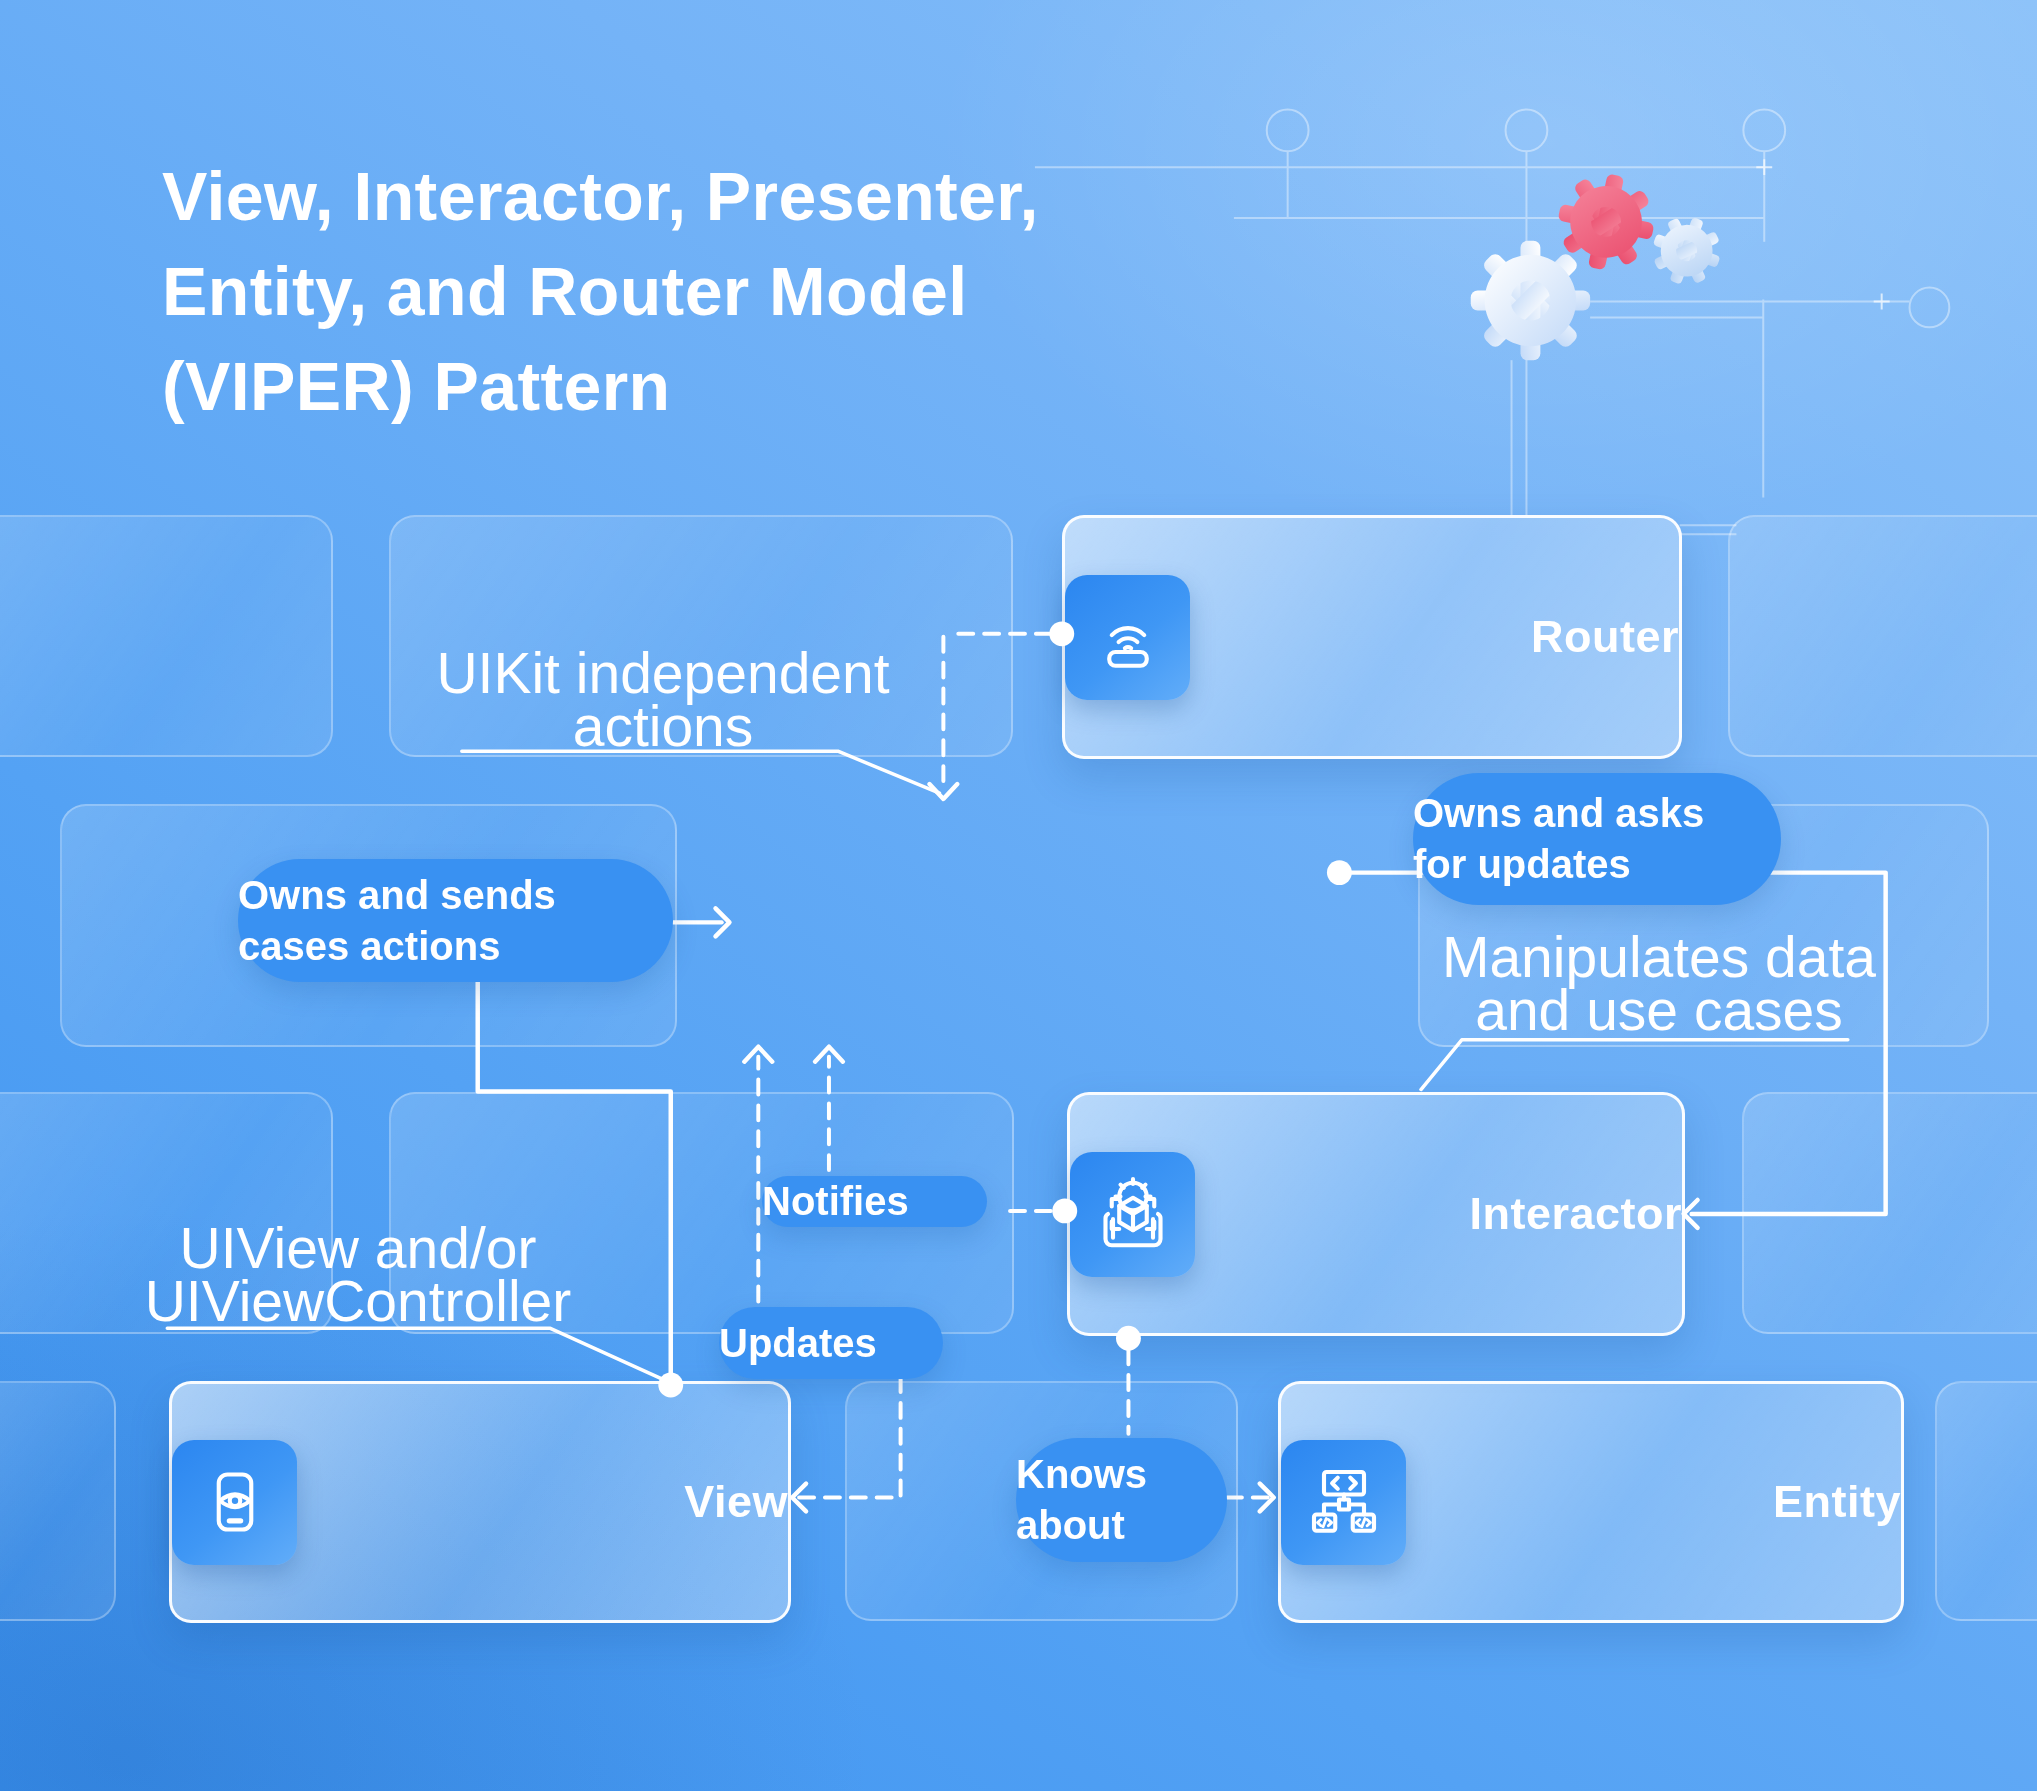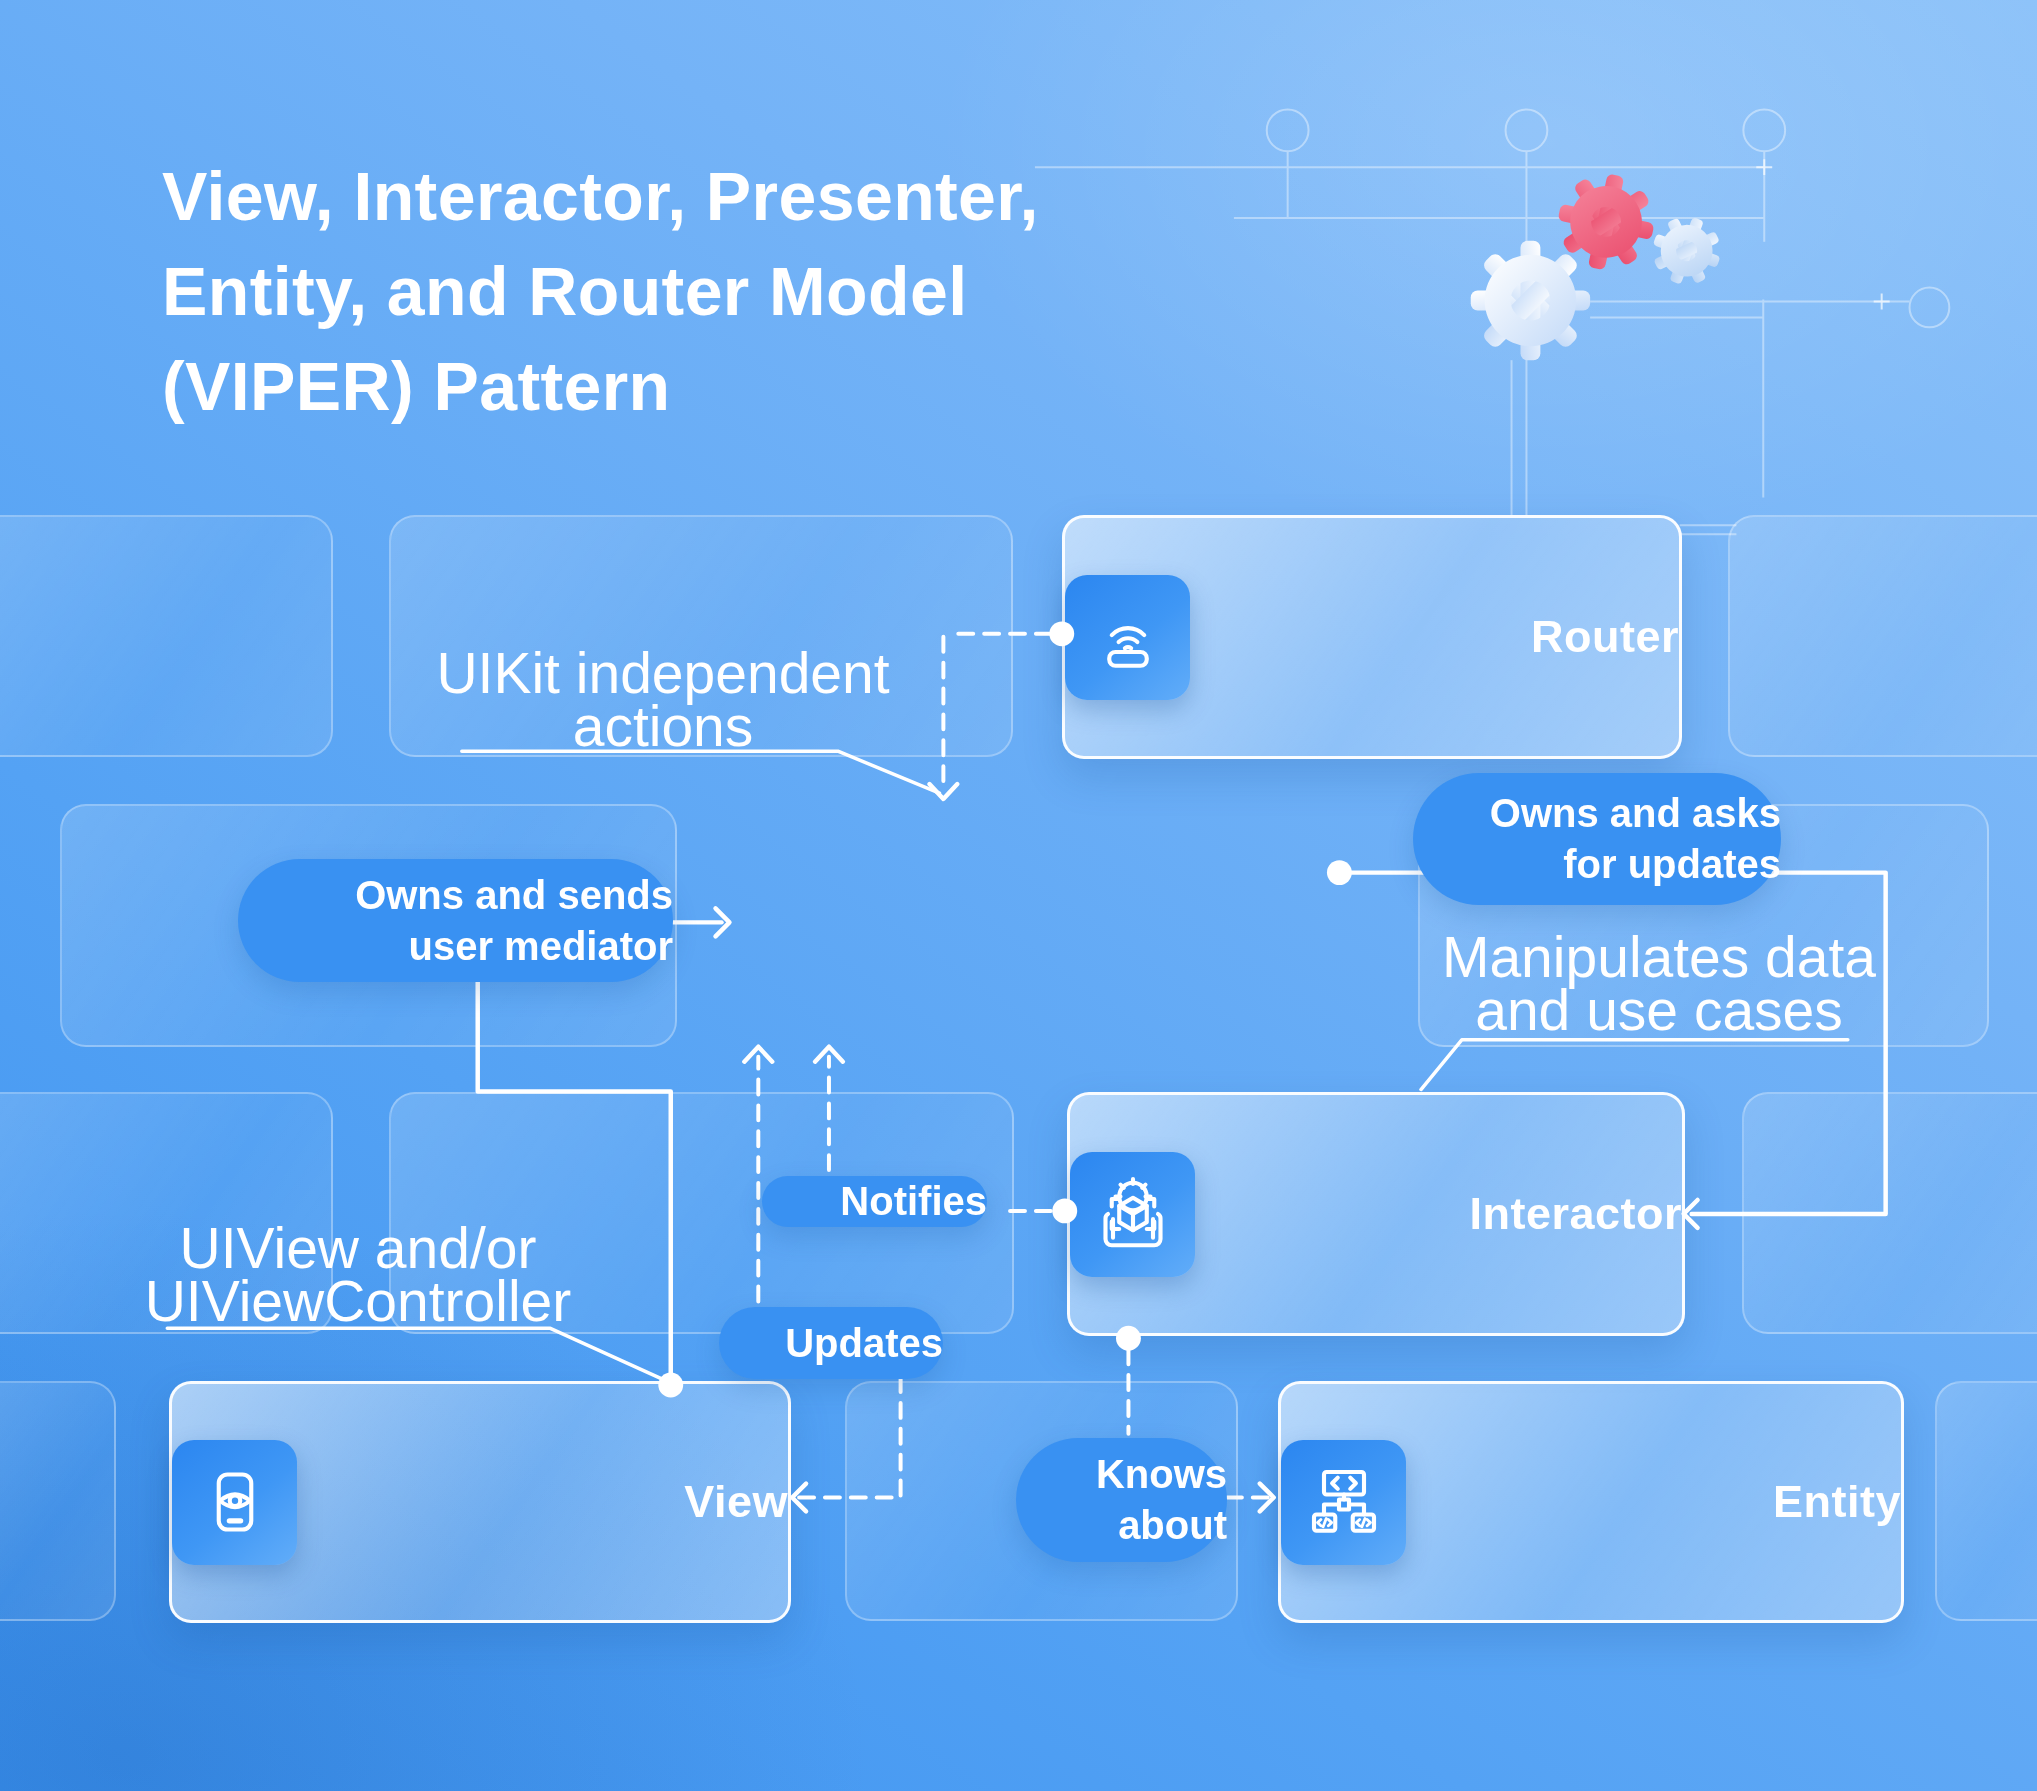--- a/index.html
+++ b/index.html
@@ -26,21 +26,21 @@
     width:125px;height:125px;border-radius:22px;flex:0 0 auto;
     background:linear-gradient(140deg,#2b86f0 0%,#3f97f5 55%,#62adf9 100%);
     box-shadow:0 10px 24px rgba(18,76,148,.28);
     display:flex;align-items:center;justify-content:center;
   }
   .tile svg{width:80px;height:80px;display:block;}
   .icon{stroke:#fff;fill:none;stroke-width:3.3;stroke-linecap:round;stroke-linejoin:round;}
   .card-label{font-size:45px;font-weight:700;color:#fff;letter-spacing:0.5px;}
   .pill{
     position:absolute;background:#3991f2;color:#fff;font-weight:700;font-size:40px;line-height:51px;
-    border-radius:994px;display:flex;flex-direction:column;align-items:flex-end;justify-content:center;
+    border-radius:994px;display:flex;flex-direction:column;align-items:flex-start;justify-content:center;
     text-align:center;box-shadow:0 10px 26px rgba(18,76,148,.18);
   }
   .note{position:absolute;color:#fff;font-size:57px;line-height:53px;font-weight:400;text-align:center;}
   .title{position:absolute;left:162px;top:149px;color:#fff;font-size:68px;line-height:95px;font-weight:700;letter-spacing:0.4px;}
 </style>
 </head>
 <body>
 
 <div class="stage">
 
@@ -216,21 +216,21 @@
       <circle cx="1067" cy="637" r="12.5"></circle>
       <circle cx="1346" cy="877" r="12.5"></circle>
       <circle cx="1070" cy="1217" r="12.5"></circle>
       <circle cx="1134" cy="1345" r="12.5"></circle>
       <circle cx="674" cy="1392" r="12.5"></circle>
     </g>
   </svg>
 
   <div class="pill" style="left:238px;top:859px;width:435px;height:123px">
     <span>Owns and sends</span>
-    <span>user mediator</span>
+    <span>cases actions</span>
   </div>
   <div class="pill" style="left:1413px;top:773px;width:368px;height:132px">
     <span>Owns and asks</span>
     <span>for updates</span>
   </div>
   <div class="pill" style="left:762px;top:1176px;width:225px;height:51px">
     <span>Notifies</span>
   </div>
   <div class="pill" style="left:719px;top:1307px;width:224px;height:72px">
     <span>Updates</span>

